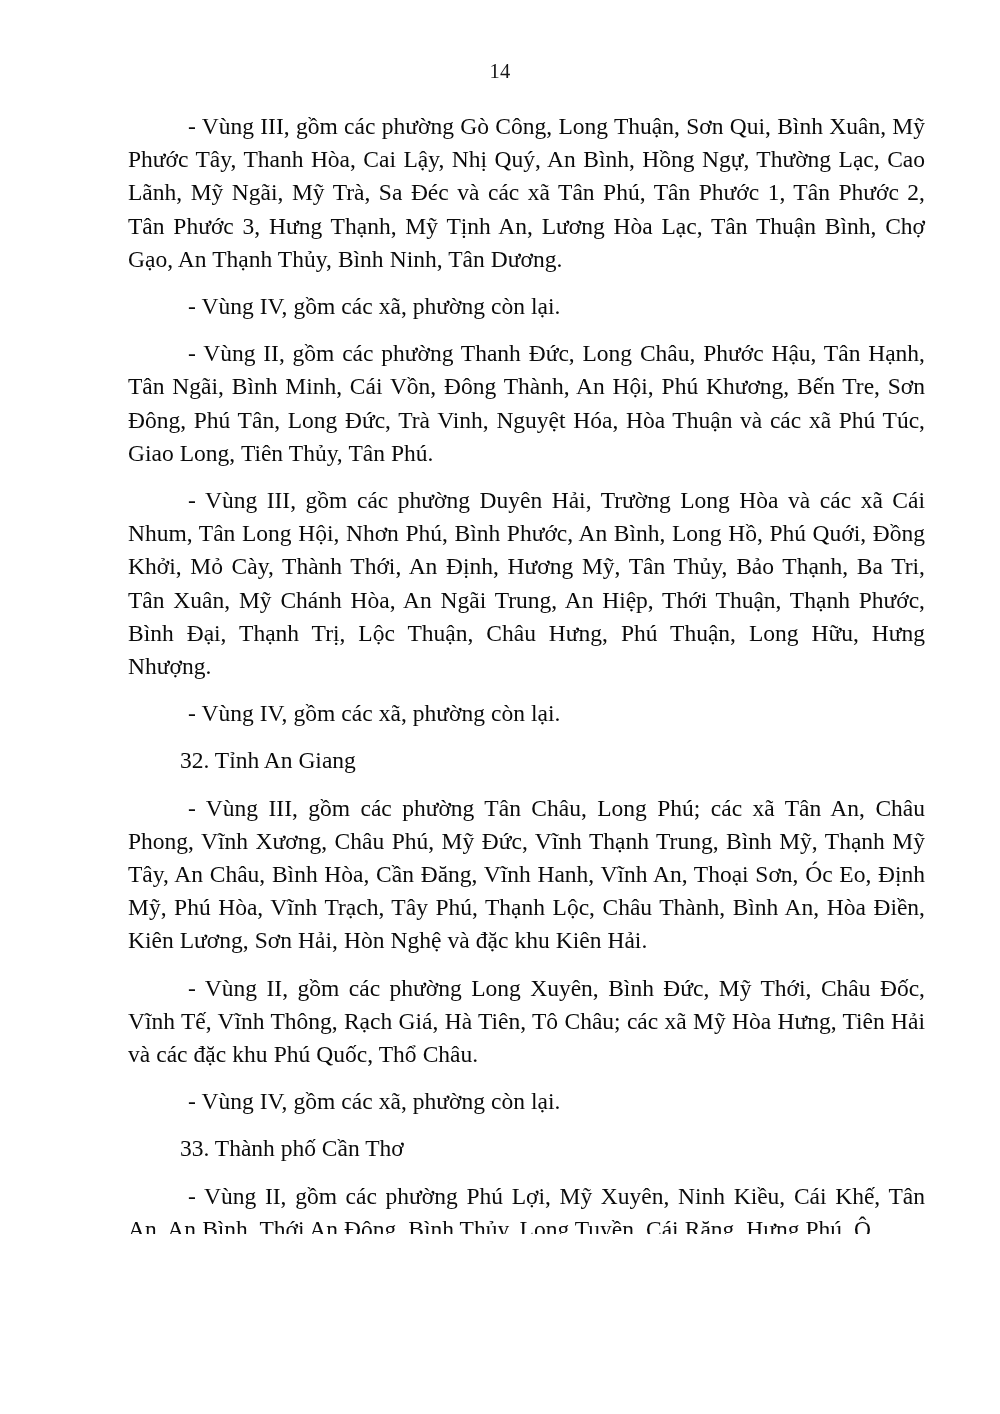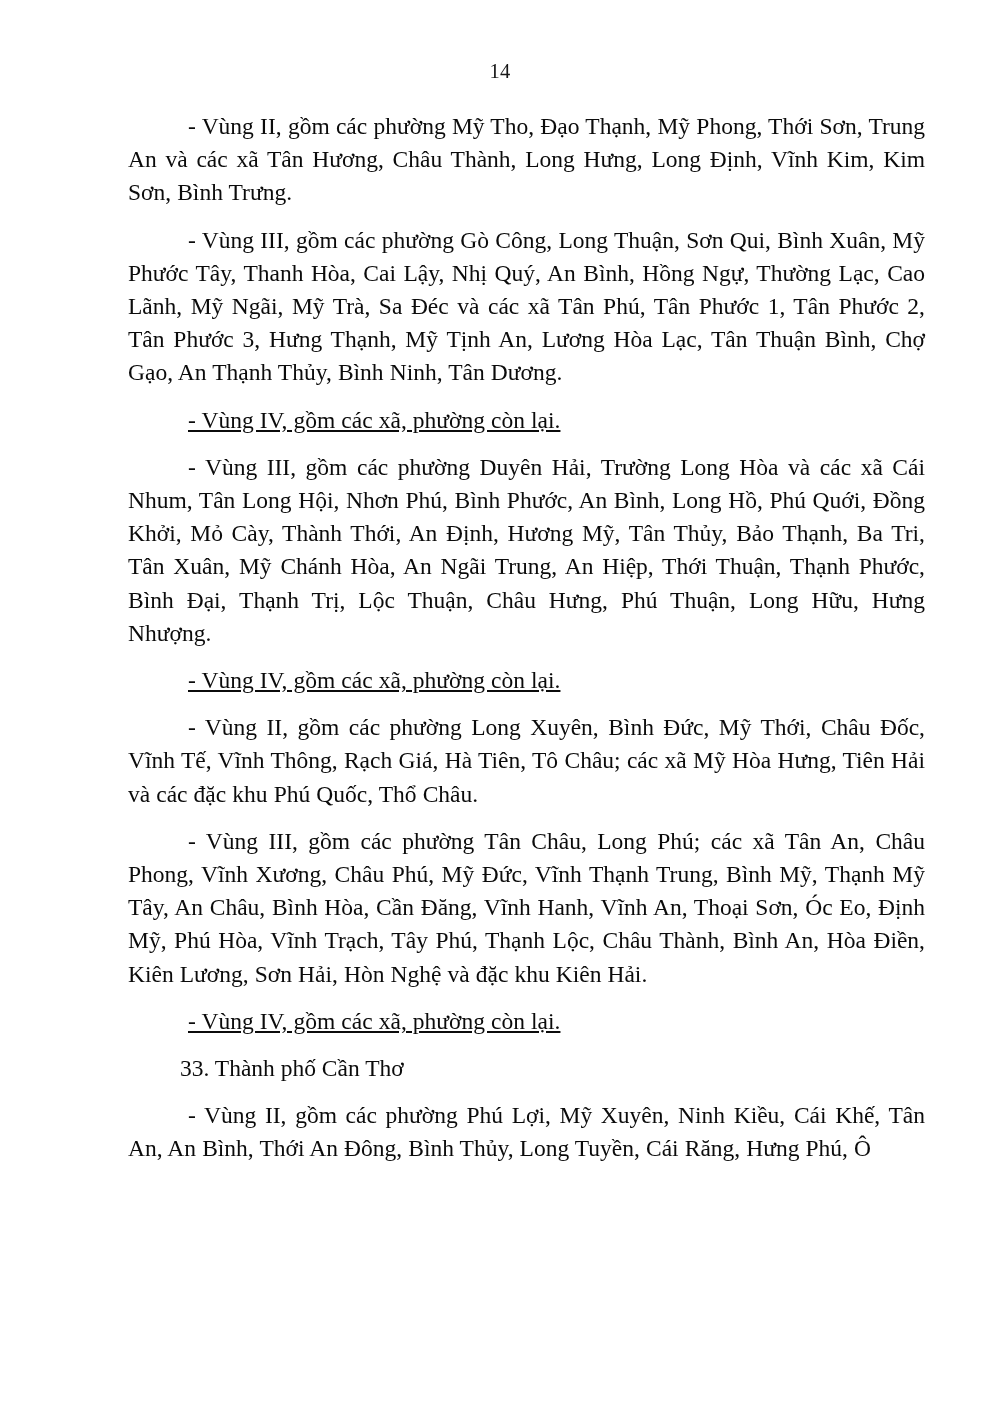--- a/index.html
+++ b/index.html
@@ -51,48 +51,48 @@
     margin: 0 0 14px 0;
     font-size: 23.5px;
     line-height: 33.2px;
     text-align: left;
     text-indent: 52px;
     color: #0b0b0b;
   }
   
   p.para.short {
     text-align: left;
-    text-decoration: underline;
   }
 </style>
 </head>
 <body>
 
 <div class="page">
 
   <div class="page-number">14</div>
 
   <div class="body-col">
 
-    <p class="para">- Vùng II, gồm các phường Mỹ Tho, Đạo Thạnh, Mỹ Phong, Thới Sơn, Trung An và các xã Tân Hương, Châu Thành, Long Hưng, Long Định, Vĩnh Kim, Kim Sơn, Bình Trưng.</p>
 
     <p class="para">- Vùng III, gồm các phường Gò Công, Long Thuận, Sơn Qui, Bình Xuân, Mỹ Phước Tây, Thanh Hòa, Cai Lậy, Nhị Quý, An Bình, Hồng Ngự, Thường Lạc, Cao Lãnh, Mỹ Ngãi, Mỹ Trà, Sa Đéc và các xã Tân Phú, Tân Phước 1, Tân Phước 2, Tân Phước 3, Hưng Thạnh, Mỹ Tịnh An, Lương Hòa Lạc, Tân Thuận Bình, Chợ Gạo, An Thạnh Thủy, Bình Ninh, Tân Dương.</p>
 
     <p class="para short">- Vùng IV, gồm các xã, phường còn lại.</p>
 
 
+    <p class="para">- Vùng II, gồm các phường Thanh Đức, Long Châu, Phước Hậu, Tân Hạnh, Tân Ngãi, Bình Minh, Cái Vồn, Đông Thành, An Hội, Phú Khương, Bến Tre, Sơn Đông, Phú Tân, Long Đức, Trà Vinh, Nguyệt Hóa, Hòa Thuận và các xã Phú Túc, Giao Long, Tiên Thủy, Tân Phú.</p>
 
     <p class="para">- Vùng III, gồm các phường Duyên Hải, Trường Long Hòa và các xã Cái Nhum, Tân Long Hội, Nhơn Phú, Bình Phước, An Bình, Long Hồ, Phú Quới, Đồng Khởi, Mỏ Cày, Thành Thới, An Định, Hương Mỹ, Tân Thủy, Bảo Thạnh, Ba Tri, Tân Xuân, Mỹ Chánh Hòa, An Ngãi Trung, An Hiệp, Thới Thuận, Thạnh Phước, Bình Đại, Thạnh Trị, Lộc Thuận, Châu Hưng, Phú Thuận, Long Hữu, Hưng Nhượng.</p>
 
     <p class="para short">- Vùng IV, gồm các xã, phường còn lại.</p>
 
+    <p class="heading">32. Tỉnh An Giang</p>
+
+    <p class="para">- Vùng III, gồm các phường Tân Châu, Long Phú; các xã Tân An, Châu Phong, Vĩnh Xương, Châu Phú, Mỹ Đức, Vĩnh Thạnh Trung, Bình Mỹ, Thạnh Mỹ Tây, An Châu, Bình Hòa, Cần Đăng, Vĩnh Hanh, Vĩnh An, Thoại Sơn, Óc Eo, Định Mỹ, Phú Hòa, Vĩnh Trạch, Tây Phú, Thạnh Lộc, Châu Thành, Bình An, Hòa Điền, Kiên Lương, Sơn Hải, Hòn Nghệ và đặc khu Kiên Hải.</p>
 
     <p class="para">- Vùng II, gồm các phường Long Xuyên, Bình Đức, Mỹ Thới, Châu Đốc, Vĩnh Tế, Vĩnh Thông, Rạch Giá, Hà Tiên, Tô Châu; các xã Mỹ Hòa Hưng, Tiên Hải và các đặc khu Phú Quốc, Thổ Châu.</p>
-
-    <p class="para">- Vùng III, gồm các phường Tân Châu, Long Phú; các xã Tân An, Châu Phong, Vĩnh Xương, Châu Phú, Mỹ Đức, Vĩnh Thạnh Trung, Bình Mỹ, Thạnh Mỹ Tây, An Châu, Bình Hòa, Cần Đăng, Vĩnh Hanh, Vĩnh An, Thoại Sơn, Óc Eo, Định Mỹ, Phú Hòa, Vĩnh Trạch, Tây Phú, Thạnh Lộc, Châu Thành, Bình An, Hòa Điền, Kiên Lương, Sơn Hải, Hòn Nghệ và đặc khu Kiên Hải.</p>
 
     <p class="para short">- Vùng IV, gồm các xã, phường còn lại.</p>
 
     <p class="heading">33. Thành phố Cần Thơ</p>
 
     <p class="para last-open">- Vùng II, gồm các phường Phú Lợi, Mỹ Xuyên, Ninh Kiều, Cái Khế, Tân An, An Bình, Thới An Đông, Bình Thủy, Long Tuyền, Cái Răng, Hưng Phú, Ô</p>
 
   </div>
 </div>
 

